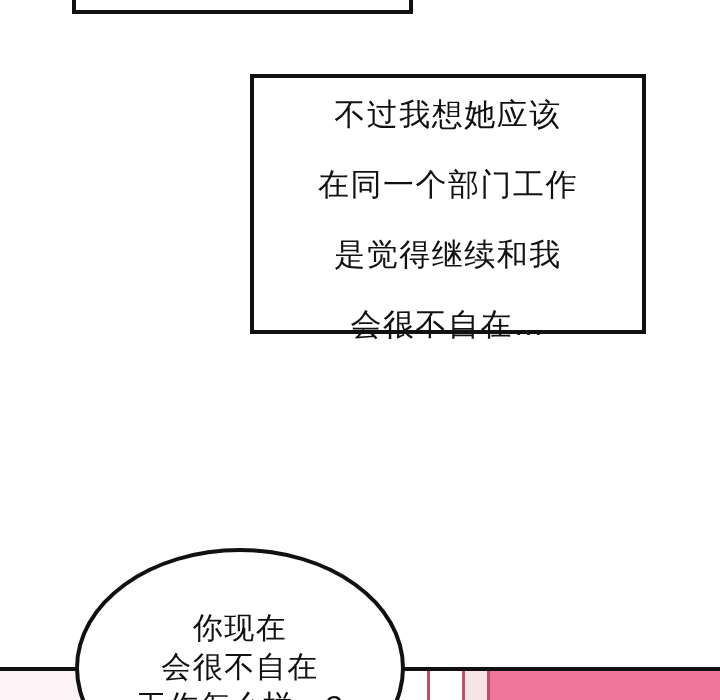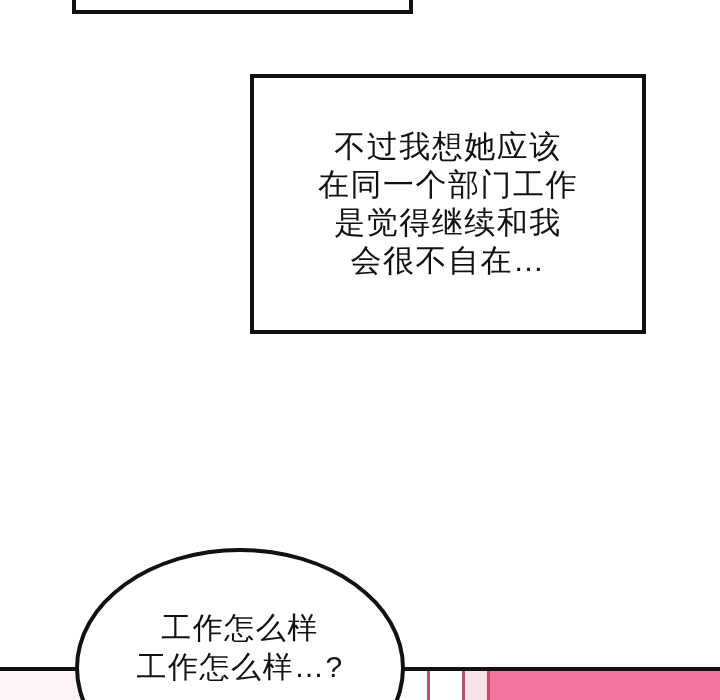--- a/index.html
+++ b/index.html
@@ -33,20 +33,21 @@
     flex-direction: column;
     align-items: center;
     justify-content: center;
   }
   .rect-bubble .line {
     font-size: 31px;
     line-height: 38px;
     letter-spacing: 1.5px;
     text-align: center;
     white-space: nowrap;
+    margin-top: 32px;
   }
   
   .divider {
     position: absolute;
     left: 0; top: 667px;
     width: 720px; height: 4px;
     background: var(--ink, #111111);
   }
   
   .strip { position: absolute; top: 671px; height: 29px; }
@@ -97,17 +98,18 @@
 
   <div class="strip blush-left"></div>
   <div class="strip red-line-1"></div>
   <div class="strip red-line-2"></div>
   <div class="strip pale-band"></div>
   <div class="strip red-line-3"></div>
   <div class="strip pink-area"></div>
 
   <div class="ellipse-bubble"></div>
   <div class="ellipse-text">
-    <div class="line">工作怎么样</div>
+    <div class="line">你现在</div>
+    <div class="line">会很不自在</div>
     <div class="line">工作怎么样…?</div>
   </div>
 
 </div>
 
 </body></html>

